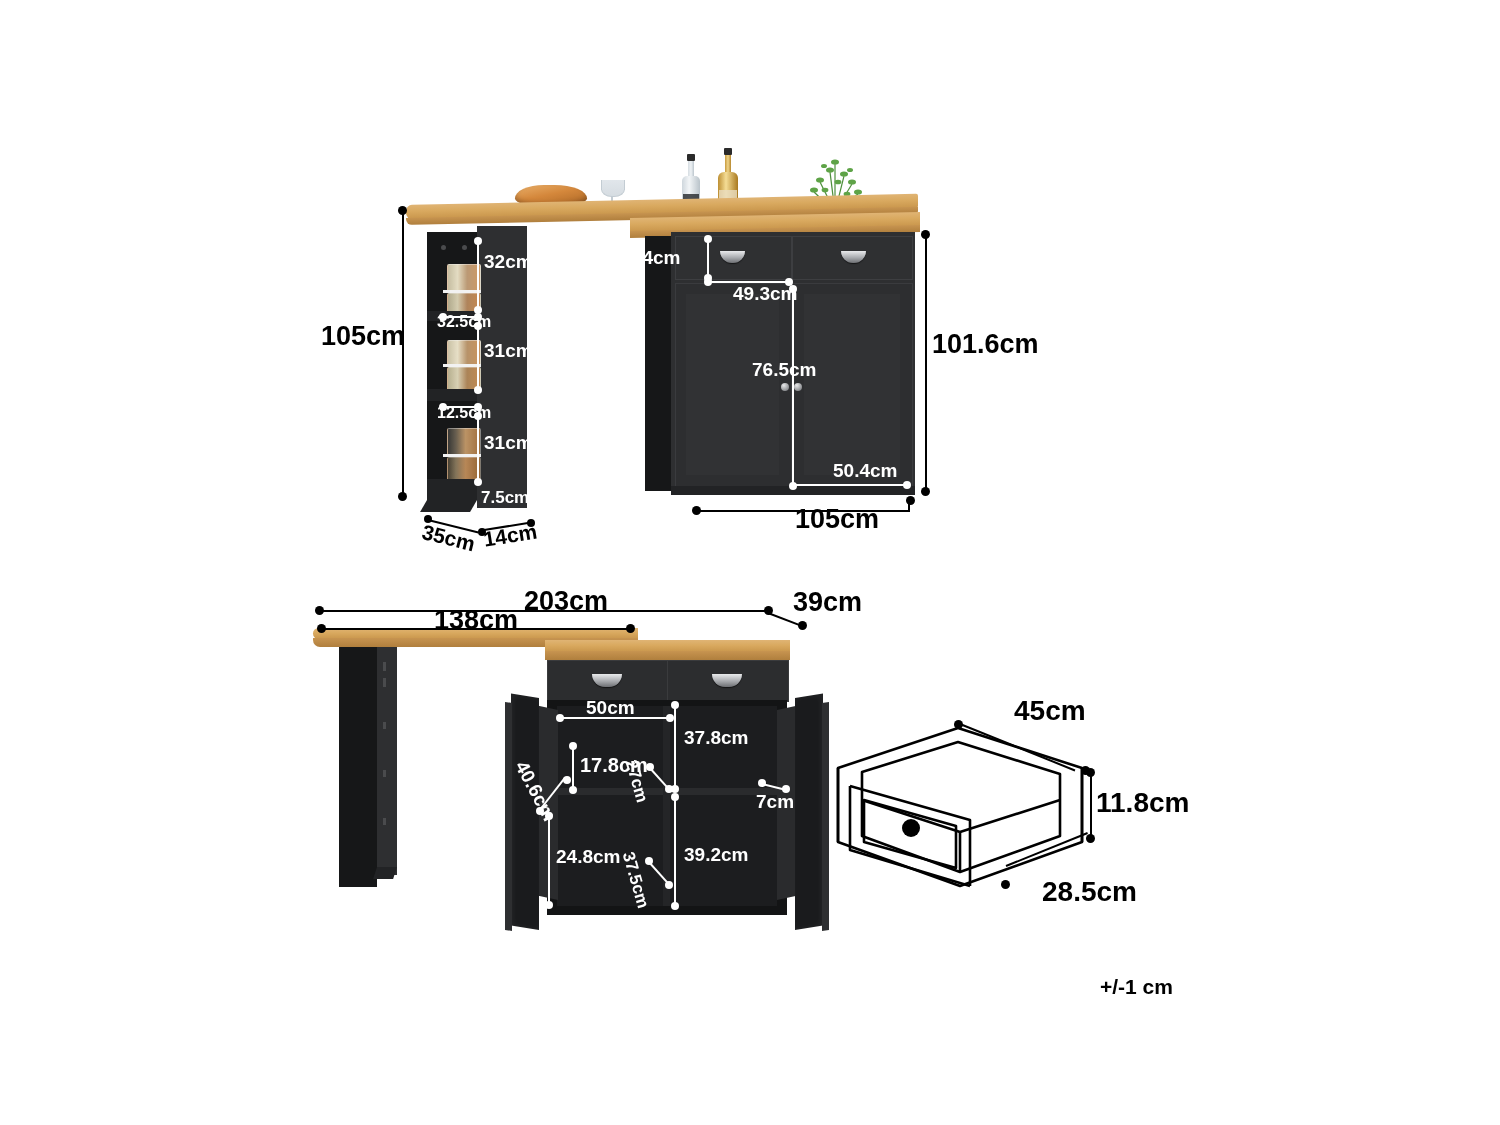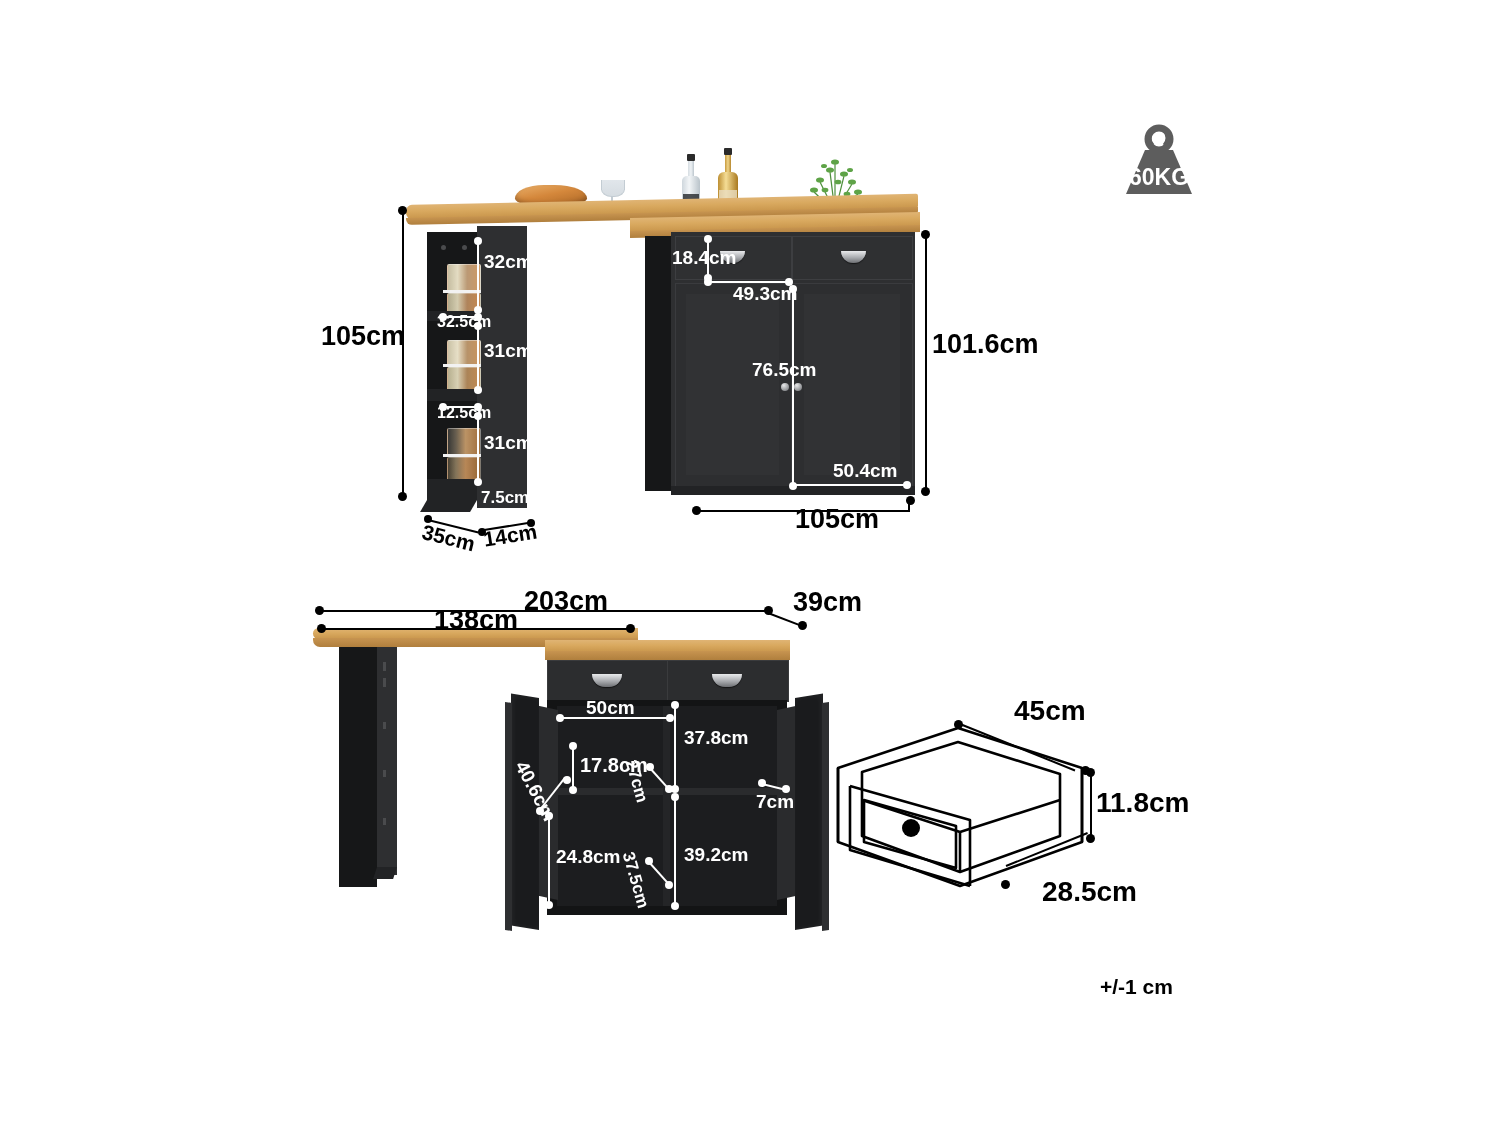--- a/index.html
+++ b/index.html
@@ -248,21 +248,21 @@
     <div class="dim black" style="left:425px;top:521px;font-size:21px;transform:rotate(14deg);transform-origin:left top;">35cm</div>
 
     <div class="dline blk" style="left:484px;top:529px;width:46px;height:2px;
                 transform:rotate(-9deg);transform-origin:left center;"></div>
     <div class="dot blk" style="left:527px;top:519px;width:8px;height:8px;"></div>
     <div class="dim black" style="left:482px;top:529px;font-size:21px;transform:rotate(-9deg);transform-origin:left top;">14cm</div>
 
     <div class="dline" style="left:707px;top:238px;width:2px;height:40px;"></div>
     <div class="dot" style="left:704px;top:235px;width:8px;height:8px;"></div>
     <div class="dot" style="left:704px;top:274px;width:8px;height:8px;"></div>
-    <div class="dim white" style="left:672px;top:248px;font-size:19px;">18.4cm</div>
+    <div class="dim white" style="left:616px;top:248px;font-size:19px;">18.4cm</div>
 
     <div class="dline" style="left:708px;top:281px;width:80px;height:2px;"></div>
     <div class="dot" style="left:704px;top:278px;width:8px;height:8px;"></div>
     <div class="dot" style="left:785px;top:278px;width:8px;height:8px;"></div>
     <div class="dim white" style="left:733px;top:284px;font-size:19px;">49.3cm</div>
 
     <div class="dline" style="left:792px;top:288px;width:2px;height:198px;"></div>
     <div class="dot" style="left:789px;top:285px;width:8px;height:8px;"></div>
     <div class="dot" style="left:789px;top:482px;width:8px;height:8px;"></div>
     <div class="dim white" style="left:752px;top:360px;font-size:19px;">76.5cm</div>
@@ -432,27 +432,16 @@
     <div class="dot blk" style="left:266px;top:144px;width:9px;height:9px;"></div>
     <div class="dim black" style="left:276px;top:99px;font-size:28px;">11.8cm</div>
 
     
     <div class="dline blk" style="left:186px;top:175px;width:88px;height:2px;
                 transform:rotate(-22deg);transform-origin:left center;"></div>
     <div class="dot blk" style="left:181px;top:190px;width:9px;height:9px;"></div>
     <div class="dim black" style="left:222px;top:188px;font-size:28px;">28.5cm</div>
   </div>
 
-  <div class="weight-badge" style="left:1114px;top:118px;width:90px;height:82px;">
-    <svg width="90" height="82" viewBox="0 0 90 82">
-      <path d="M38 10 a12 12 0 0 1 14 0 a13 13 0 0 1 4 10 a13 13 0 0 1 -4 10 l-3 -4
-               a9 9 0 0 0 2.5 -6 a9 9 0 0 0 -2.5 -6.5 a8 8 0 0 0 -9 0
-               a9 9 0 0 0 -2.5 6.5 a9 9 0 0 0 2.5 6 l-3 4 a13 13 0 0 1 -4 -10
-               a13 13 0 0 1 4 -10 Z" fill="#5d5d5d"></path>
-      <circle cx="45" cy="21" r="11" fill="none" stroke="#5d5d5d" stroke-width="7"></circle>
-      <path d="M31 32 L59 32 L78 76 L12 76 Z" fill="#5d5d5d"></path>
-    </svg>
-    <div class="weight-label" style="left:12px;top:46px;font-size:23px;width:66px;text-align:center;">60KG</div>
-  </div>
 
   <div class="tol" style="left:1100px;top:975px;font-size:21px;">+/-1 cm</div>
 
 </div>
 
 </body></html>

